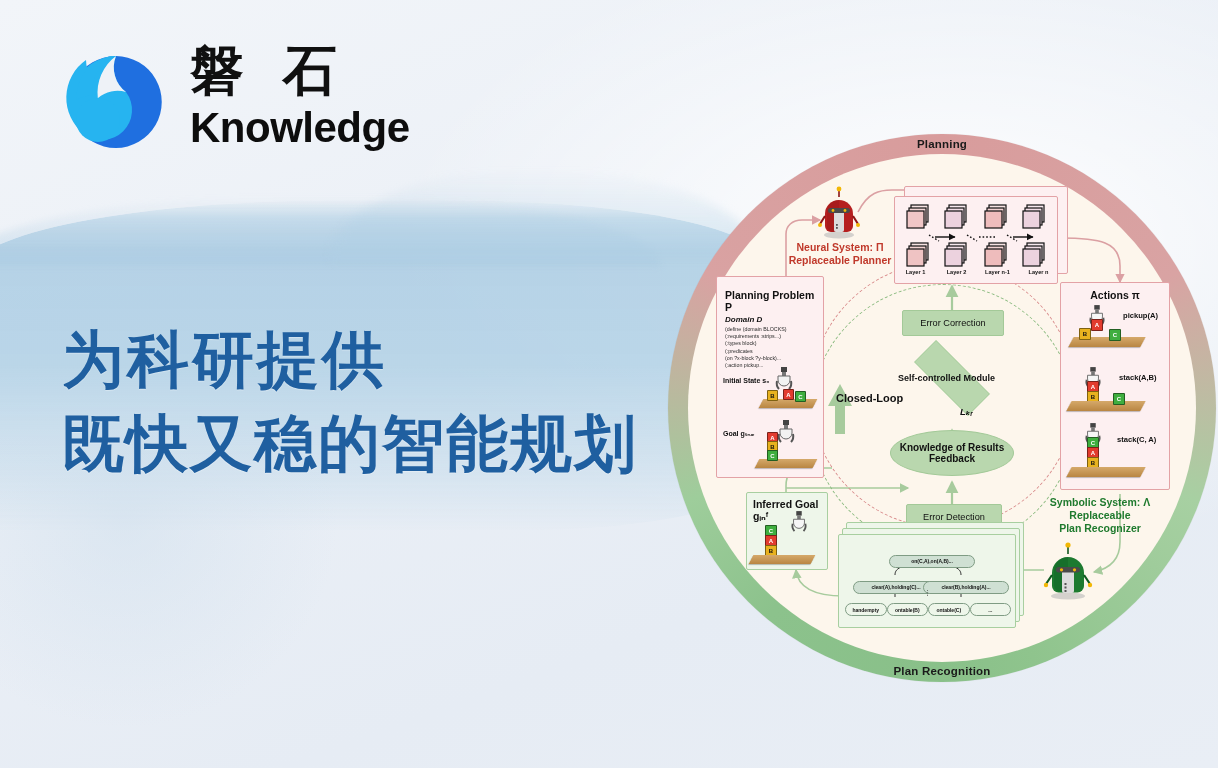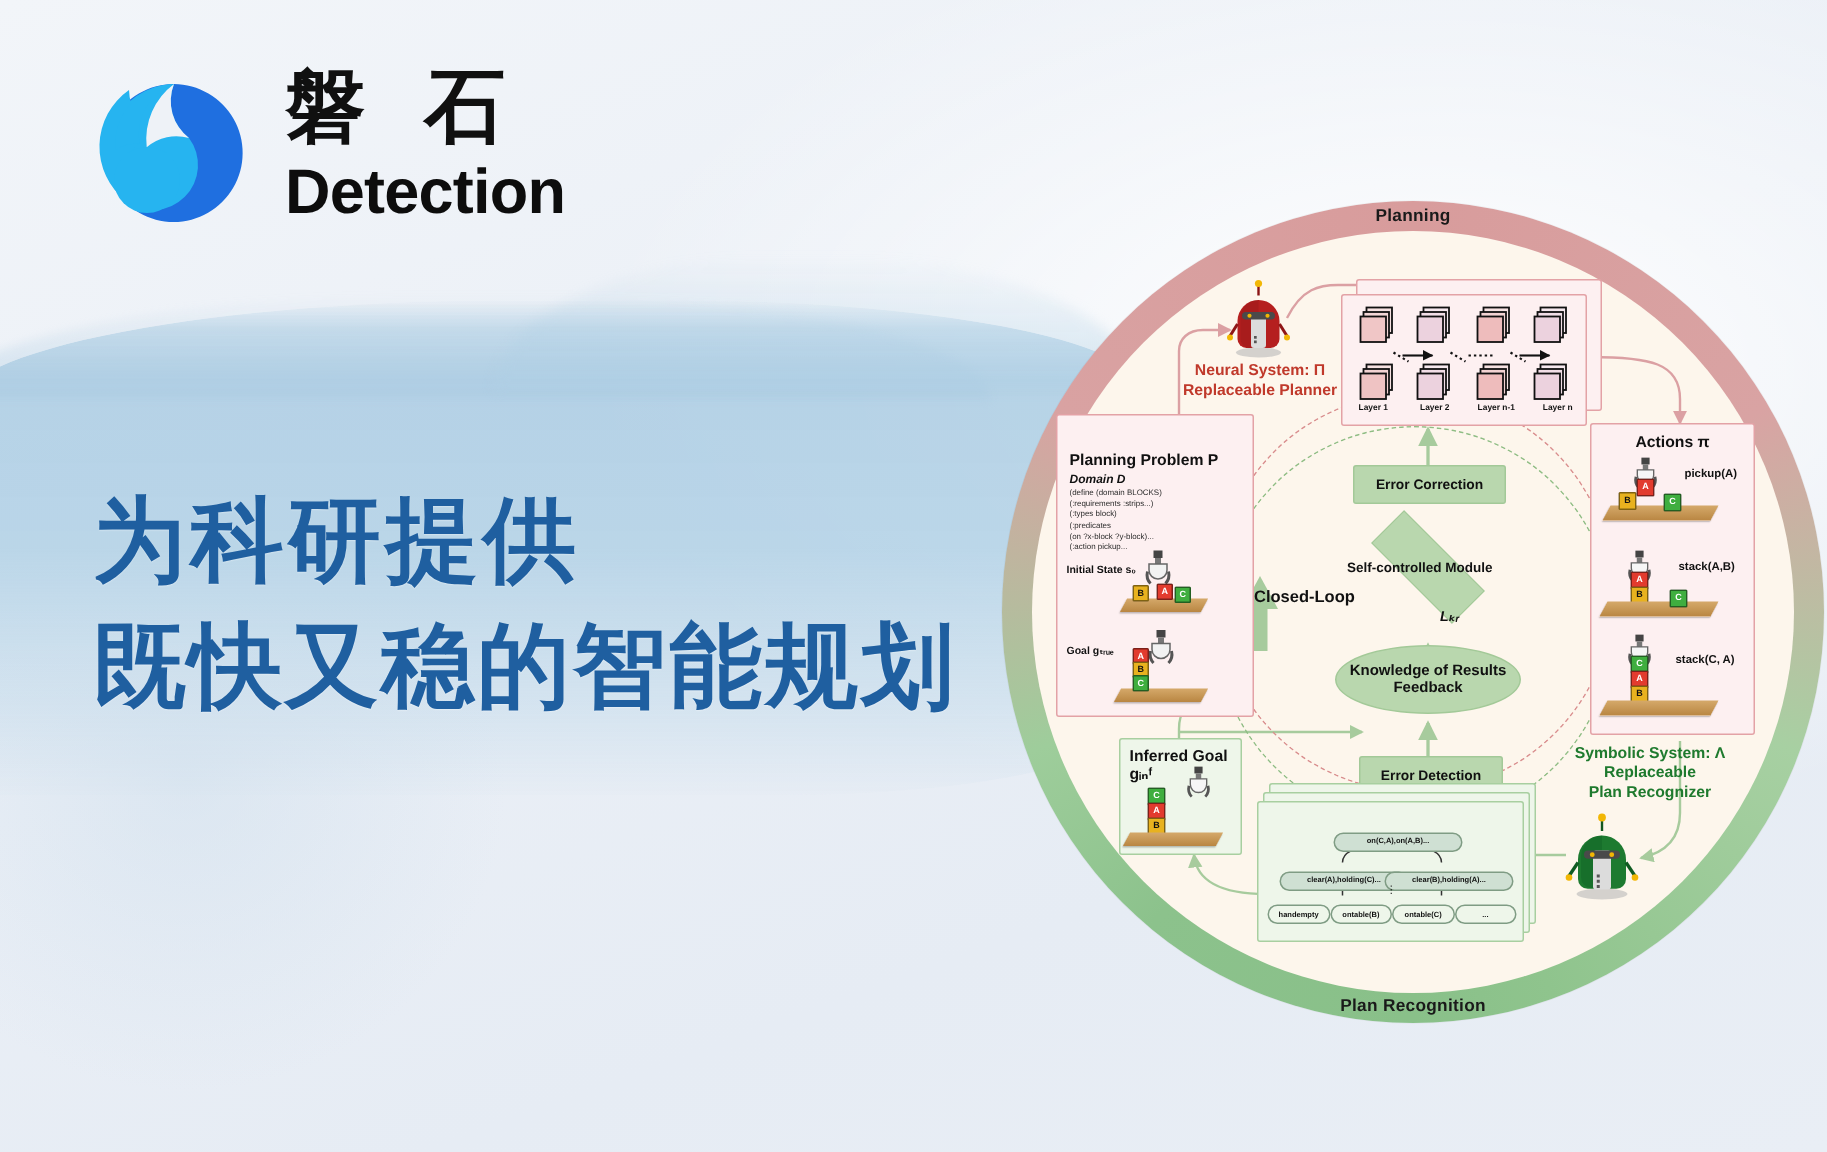--- a/index.html
+++ b/index.html
@@ -82,21 +82,21 @@
      border:1.6px dashed #8fbd84;border-radius:50%;}
 
   .box{position:absolute;box-sizing:border-box;border-radius:2px;}
   .box-red{border:1.4px solid #e3a2a6;background:#fdf0f1;}
   .box-green{border:1.4px solid #a8cfa0;background:#eef6ea;}
   .box-title{font-size:10.5px;font-weight:700;color:#111;}
   .pddl{font-size:5.3px;line-height:7.2px;color:#2a2a2a;}
 
   .node-rect{position:absolute;background:#b9d7ae;border:1px solid #a3c998;
      border-radius:2px;display:flex;align-items:center;justify-content:center;
-     text-align:center;font-size:9.2px;font-weight:700;color:#111;}
+     text-align:center;font-size:9.2px;font-weight:400;color:#111;}
   .node-ell{position:absolute;background:#b9d7ae;border:1px solid #a3c998;
      border-radius:50%;display:flex;align-items:center;justify-content:center;
      text-align:center;font-size:10px;font-weight:700;color:#111;line-height:11px;}
   .node-dia{position:absolute;display:flex;align-items:center;
      text-align:center;font-size:9px;font-weight:700;color:#111;line-height:11px;}
   .node-dia:before{content:"";position:absolute;inset:0;background:#b9d7ae;
      border:1px solid #a3c998;transform:rotate(45deg) scale(0.705);}
   .node-dia span{position:relative;z-index:2;}
 
   .lbl{position:absolute;font-weight:700;color:#111;}
@@ -136,21 +136,21 @@
       <svg viewBox="0 0 108 108" width="108" height="108">
         <path d="M54 8 a46 46 0 1 1 -0.5 0 Z" fill="#1f6fe0"></path>
         <path d="M54 8 A46 46 0 0 0 22 86 a30 30 0 0 0 42 -42 A31 31 0 0 1 54 8 Z" fill="#26b4f0"></path>
         <path d="M24 12 a46 46 0 0 0 -2 74 a30 30 0 0 1 24 -44 a32 32 0 0 1 -22 -30 Z" fill="#26b4f0"></path>
         <circle cx="36" cy="72" r="22" fill="#26b4f0"></circle>
         <path d="M36 50 a22 22 0 0 0 -0.2 0 a46 46 0 0 1 18.2 -42 a31 31 0 0 0 10 36 a30 30 0 0 0 -28 6 Z" fill="#eef2f7"></path>
         <path d="M15 52 a40 40 0 0 1 39 -44 a36 36 0 0 0 -23 40 a24 24 0 0 0 -16 4 Z" fill="#26b4f0"></path>
       </svg>
     </div>
     <div class="logo-cn">磐 石</div>
-    <div class="logo-en">Detection</div>
+    <div class="logo-en">Knowledge</div>
   </div>
 
   <div class="headline">
     <div class="l1">为科研提供</div>
     <div class="l2">既快又稳的智能规划</div>
   </div>
 
   <div id="fig">
 
     <div class="ring"></div>
@@ -285,21 +285,21 @@
         </g>
       </svg>
       <div style="position:absolute;left:0;top:72px;width:164px;height:12px;display:flex;">
         <span style="flex:1;text-align:center;font-size:5.6px;font-weight:600;color:#111;">Layer 1</span>
         <span style="flex:1;text-align:center;font-size:5.6px;font-weight:600;color:#111;">Layer 2</span>
         <span style="flex:1;text-align:center;font-size:5.6px;font-weight:600;color:#111;">Layer n-1</span>
         <span style="flex:1;text-align:center;font-size:5.6px;font-weight:600;color:#111;">Layer n</span>
       </div>
     </div>
 
-    <div class="box box-red" style="left:36px;top:142px;width:132px;height:202px;padding:24px 8px;">
+    <div class="box box-red" style="left:48px;top:142px;width:108px;height:202px;padding:12px 8px;">
       <div class="box-title">Planning Problem P</div>
       <div style="font-size:8px;font-weight:700;font-style:italic;color:#111;margin-top:2px;">Domain D</div>
       <div class="pddl" style="margin-top:2px;">
         <div>(define (domain BLOCKS)</div>
         <div>  (:requirements :strips...)</div>
         <div>  (:types block)</div>
         <div>  (:predicates</div>
         <div>    (on ?x-block ?y-block)...</div>
         <div>  (:action pickup...</div>
       </div>

